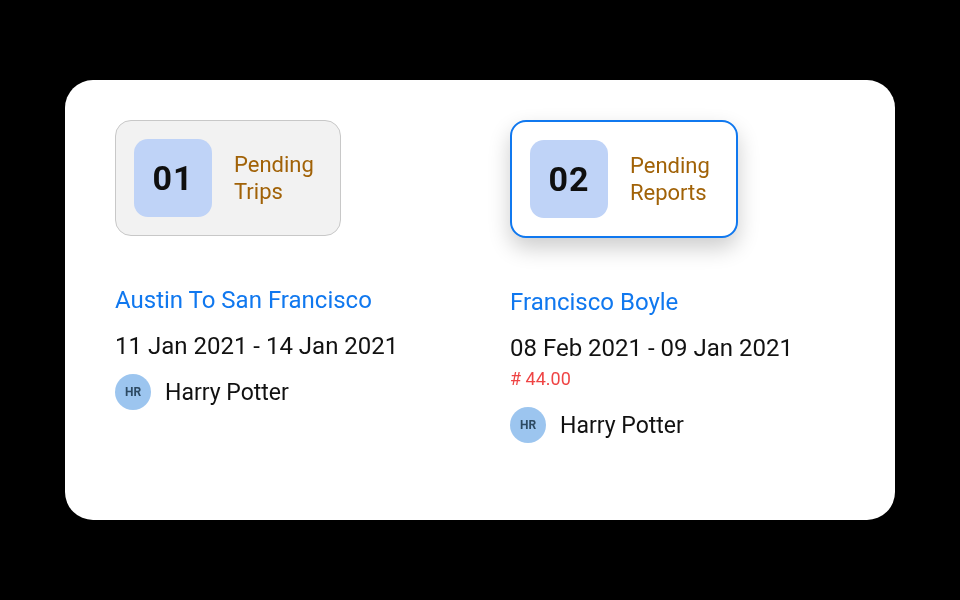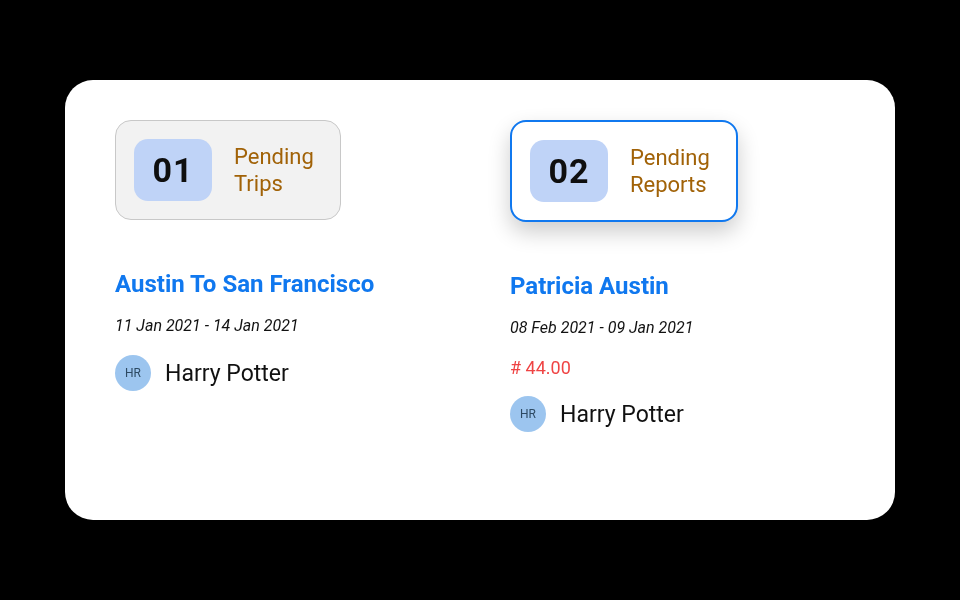--- a/index.html
+++ b/index.html
@@ -33,21 +33,21 @@
       background: #f2f2f2;
       border: 1px solid #c8c8c8;
     }
     .stat-card.active {
       background: #fff;
       border: 2px solid #1078ef;
       box-shadow: 0 10px 22px rgba(0,0,0,0.2);
     }
     .stat-badge {
       width: 78px;
-      height: 62px;
+      height: 78px;
       border-radius: 14px;
       background: #bfd3f7;
       display: flex;
       align-items: center;
       justify-content: center;
       font-size: 34px;
       font-weight: 700;
       color: #0f0f0f;
       letter-spacing: 1px;
     }
@@ -56,30 +56,29 @@
       color: #a16207;
       line-height: 1.25;
       font-weight: 400;
     }
     .details {
       margin-top: 50px;
     }
     .title-link {
       color: #1078ef;
       font-size: 24px;
-      font-weight: 700;
+      font-weight: 400;
       display: block;
       margin-bottom: 18px;
       cursor: pointer;
     }
     .meta {
       color: #121212;
-      font-size: 16px;
-      margin-bottom: 20px;
-      font-style: italic;
+      font-size: 24px;
+      margin-bottom: 6px;
     }
     .amount {
       color: #ef4444;
       font-size: 18px;
       margin-bottom: 18px;
     }
     .person {
       display: flex;
       align-items: center;
       gap: 14px;
@@ -87,21 +86,21 @@
     }
     .avatar {
       width: 36px;
       height: 36px;
       border-radius: 50%;
       background: #9cc5ef;
       display: flex;
       align-items: center;
       justify-content: center;
       font-size: 12px;
-      font-weight: 400;
+      font-weight: 700;
       color: #2d4a63;
     }
     .person-name {
       font-size: 23px;
       color: #111;
     }
   </style>
 </head>
 <body>
 
@@ -121,21 +120,21 @@
       </div>
     </div>
   </div>
 
   <div class="col">
     <div class="stat-card active">
       <div class="stat-badge">02</div>
       <div class="stat-label">Pending<br>Reports</div>
     </div>
     <div class="details">
-      <span class="title-link">Patricia Austin</span>
+      <span class="title-link">Francisco Boyle</span>
       <div class="meta">08 Feb 2021 - 09 Jan 2021</div>
       <div class="amount"># 44.00</div>
       <div class="person">
         <div class="avatar">HR</div>
         <div class="person-name">Harry Potter</div>
       </div>
     </div>
   </div>
 
 </div>

